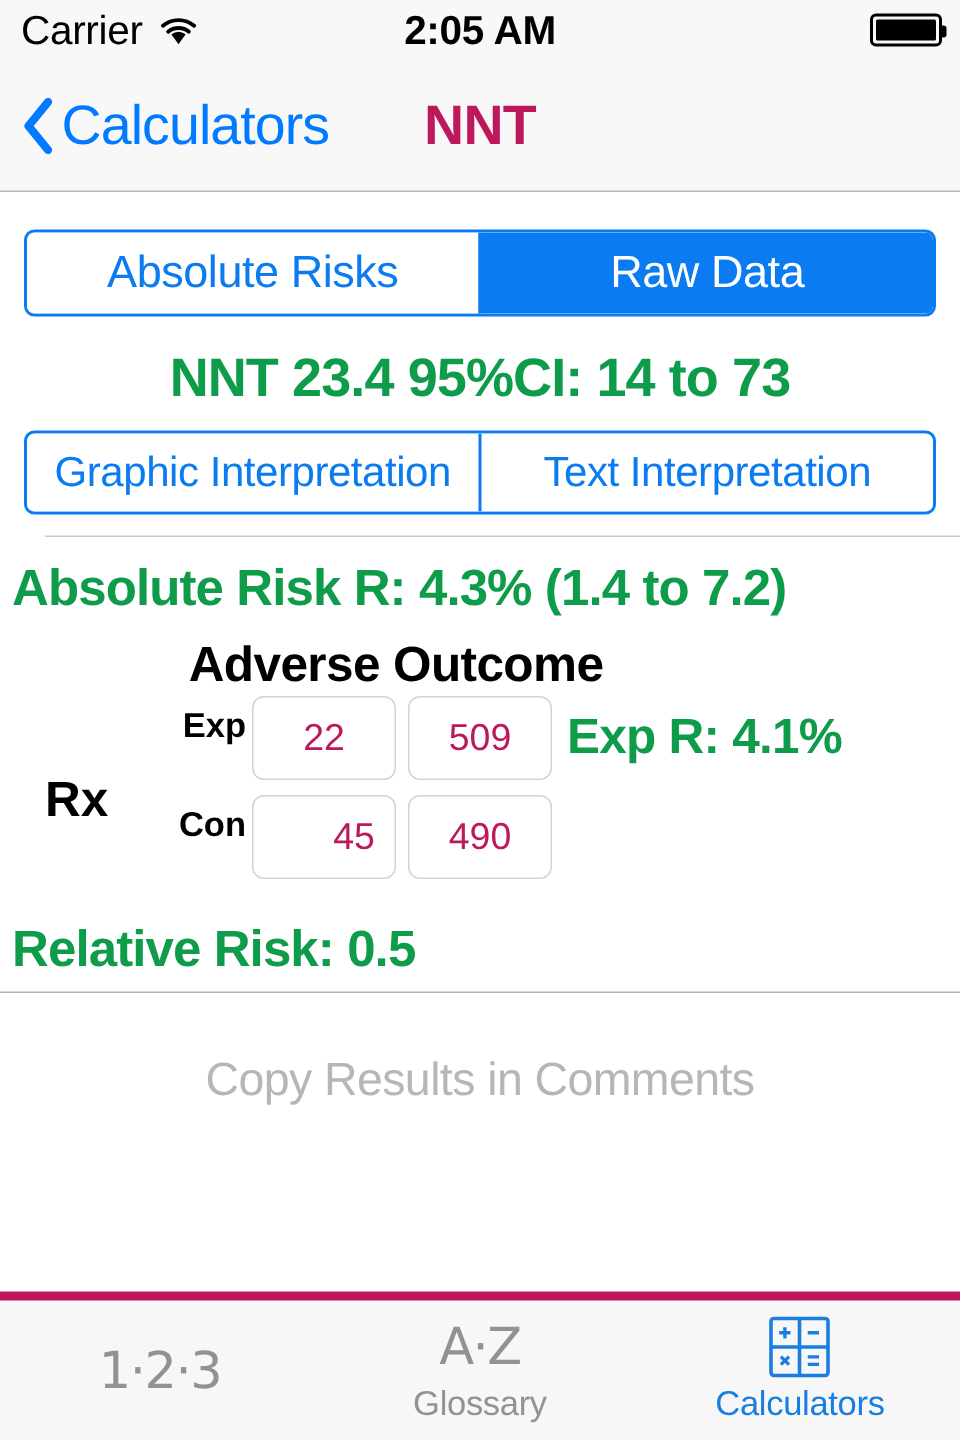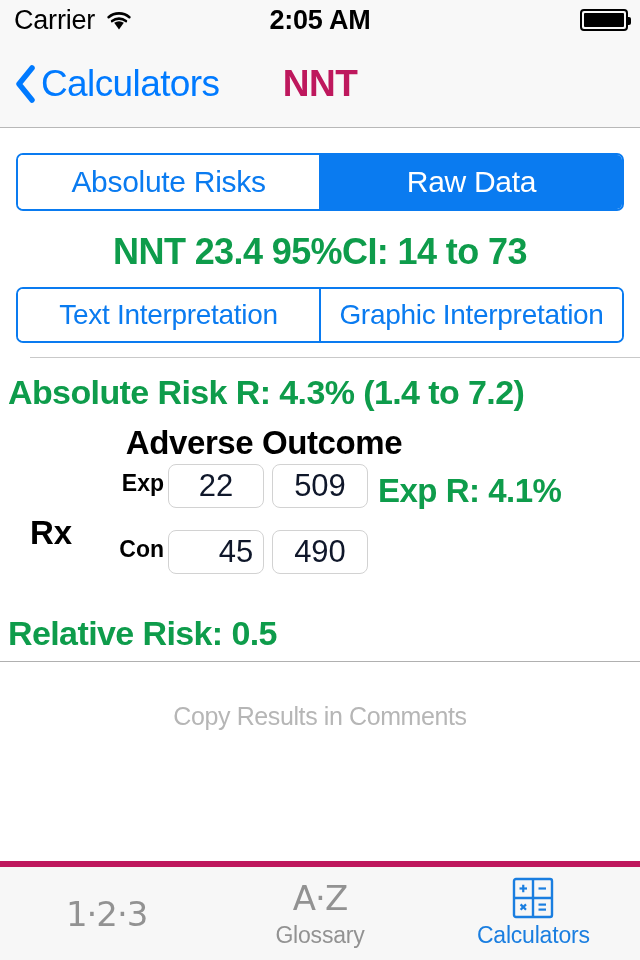--- a/index.html
+++ b/index.html
@@ -249,29 +249,29 @@
     text-align: right;
     font-size: 23px;
     font-weight: bold;
     color: #000;
   }
   .row-exp-label { top: 46px; }
   .row-con-label { top: 112px; }
 
   .cell {
     position: absolute;
-    width: 96px; height: 44px;
+    width: 96px; height: 56px;
     border: 1px solid #d2d2d2;
     border-radius: 8px;
     background: #ffffff;
     display: flex;
     align-items: center;
     justify-content: center;
-    font-size: 31px;
-    color: #0f172a;
+    font-size: 25px;
+    color: #be185d;
     cursor: text;
   }
   .cell-a { left: 168px; top: 40px; }
   .cell-b { left: 272px; top: 40px; }
   .cell-c { left: 168px; top: 106px; padding-left: 40px; }
   .cell-d { left: 272px; top: 106px; }
 
   .exp-risk, .con-risk {
     position: absolute;
     left: 378px;
@@ -287,21 +287,21 @@
     margin: 0 0 0 8px;
     font-size: 34px;
     font-weight: bold;
     color: #0e9c4b;
     letter-spacing: -0.6px;
   }
 
   .copy-results {
     margin-top: 40px;
     text-align: center;
-    font-size: 25px;
+    font-size: 31px;
     color: #b6b6b6;
     letter-spacing: -0.4px;
     cursor: default;
   }
 
   
   .tab-bar {
     position: absolute;
     bottom: 0; left: 0;
     width: 640px; height: 99px;
@@ -382,22 +382,22 @@
 
 
     <div class="segmented">
       <div class="seg">Absolute Risks</div>
       <div class="seg selected">Raw Data</div>
     </div>
 
     <div class="result-main">NNT 23.4 95%CI: 14 to 73</div>
 
     <div class="interp-row">
+      <div class="interp-btn">Graphic Interpretation</div>
       <div class="interp-btn">Text Interpretation</div>
-      <div class="interp-btn">Graphic Interpretation</div>
     </div>
 
     <div class="hr-inset"></div>
 
     <div class="abs-risk">Absolute Risk R: 4.3% (1.4 to 7.2)</div>
 
     <div class="table-block">
       <div class="outcome-title">Adverse Outcome</div>
       <div class="col-yes">Yes</div>
       <div class="col-no">No</div>

